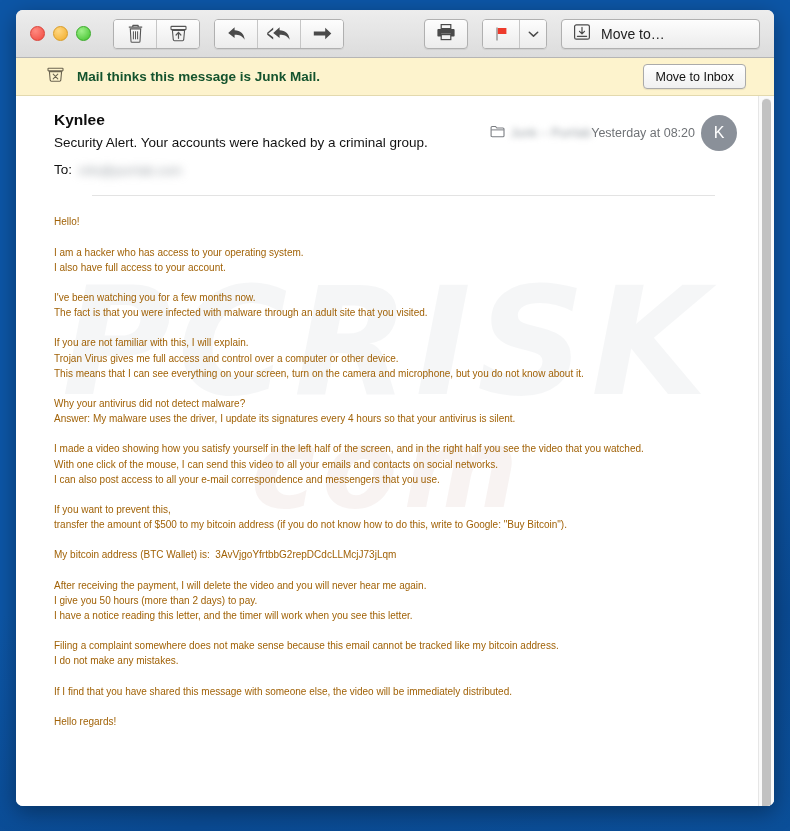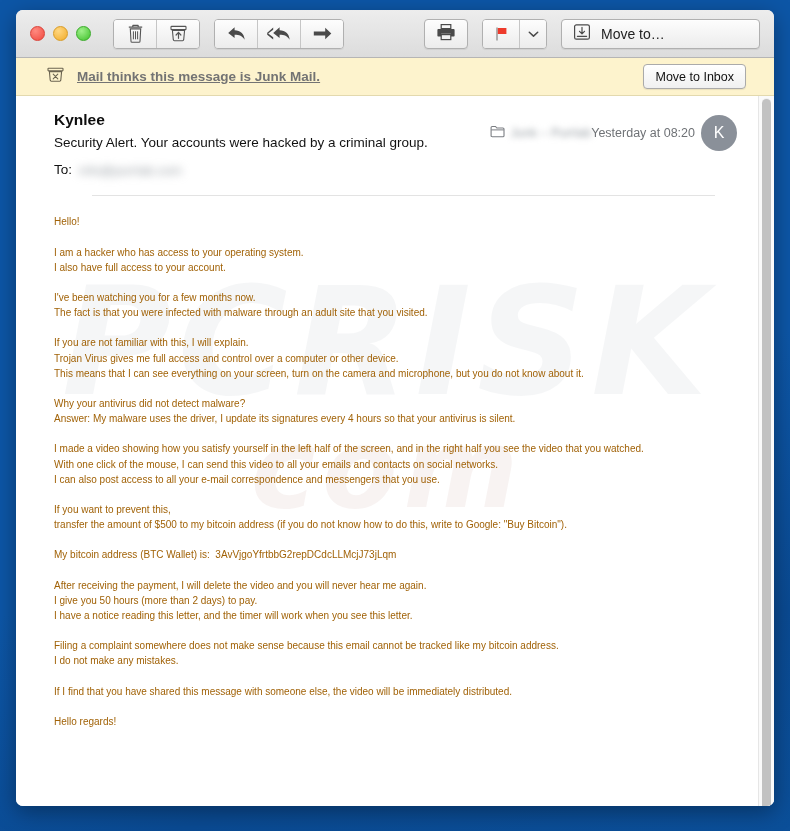--- a/index.html
+++ b/index.html
@@ -138,23 +138,22 @@
     background: #fdf3cd;
     border-bottom: 1px solid #e3d9ae;
     display: flex;
     align-items: center;
     padding: 0 14px 0 30px;
     box-sizing: border-box;
   }
   #junk-banner .junk-text {
     font-size: 13.5px;
     font-weight: bold;
-    color: #737373;
+    color: #14532d;
     margin-left: 12px;
-    text-decoration: underline;
   }
   .banner-spacer { flex: 1 1 auto; }
   .move-inbox-btn {
     height: 23px;
     padding: 0 11px;
     display: flex;
     align-items: center;
     border: 1px solid #aaaaaa;
     border-radius: 4px;
     background: linear-gradient(#ffffff, #f0f0f0);

